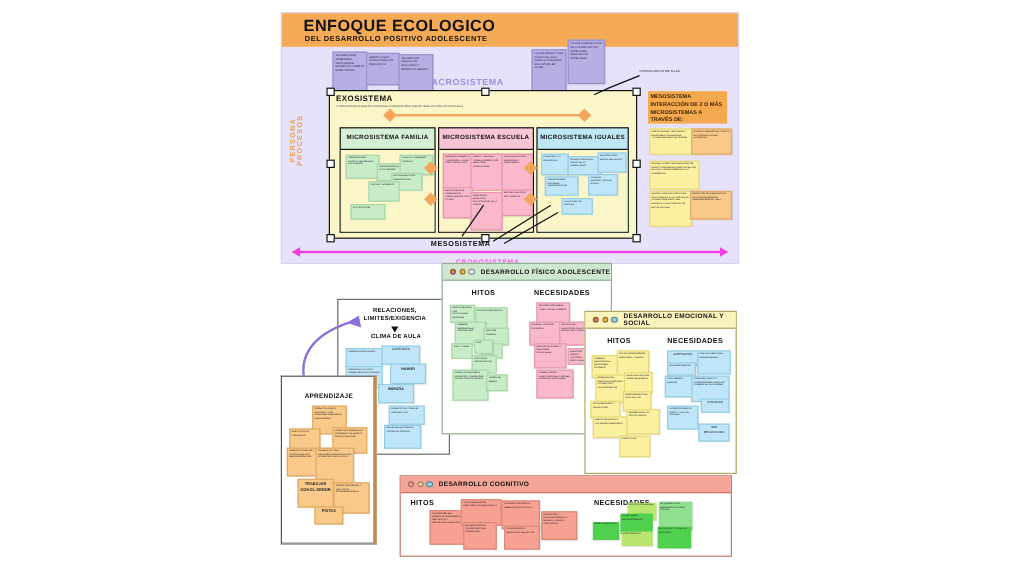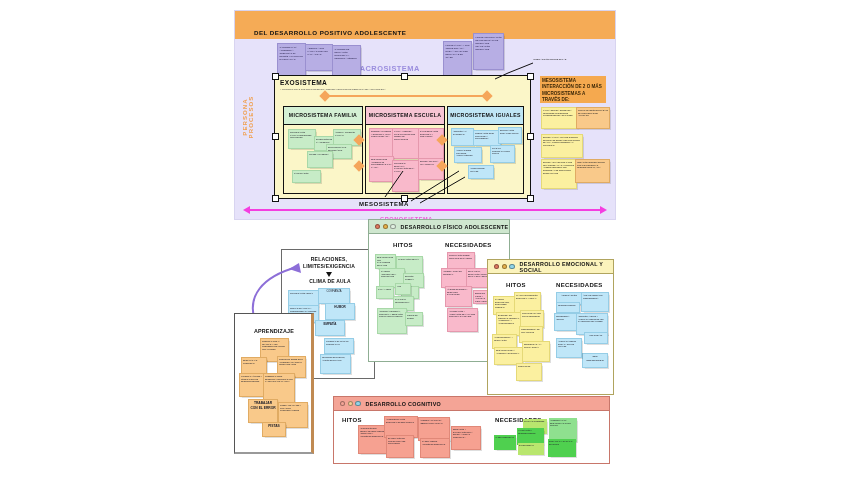--- a/index.html
+++ b/index.html
@@ -108,20 +108,21 @@
   .curve-arrow{position:absolute;left:243px;top:255px;width:62px;height:70px;}
 </style>
 </head>
 <body>
 
 <div class="canvas">
 
   <div class="eco-board">
 
     <div class="eco-header">
+      <div class="eco-title">ENFOQUE ECOLOGICO</div>
       <div class="eco-sub">DEL DESARROLLO POSITIVO ADOLESCENTE</div>
     </div>
 
     <div class="persona-label">PERSONA PROCESOS</div>
     <div class="macro-label">MACROSISTEMA</div>
 
     <div class="pnote" style="left:42px;top:32px;width:24px;height:30px;">TALLERES PARA APRENDER A GESTIONAR EL ESTRÉS Y/O CUMPLIR EXPECTATIVAS</div>
     <div class="pnote" style="left:70px;top:33px;width:23px;height:22px;">ABIERTO A SUS FAMILIAS PREVIOS PARA APOYO</div>
     <div class="pnote" style="left:97px;top:34px;width:24px;height:30px;">TALLERES DE EDUCACIÓN EMOCIONAL Y RESPETO A GÉNERO</div>
     <div class="pnote" style="left:208px;top:30px;width:24px;height:30px;">LOS DE FAMILIA Y SUS TODOS DEL AULA NUEVA ACTIVIDADES EDUCATIVAS EN CLASE</div>

